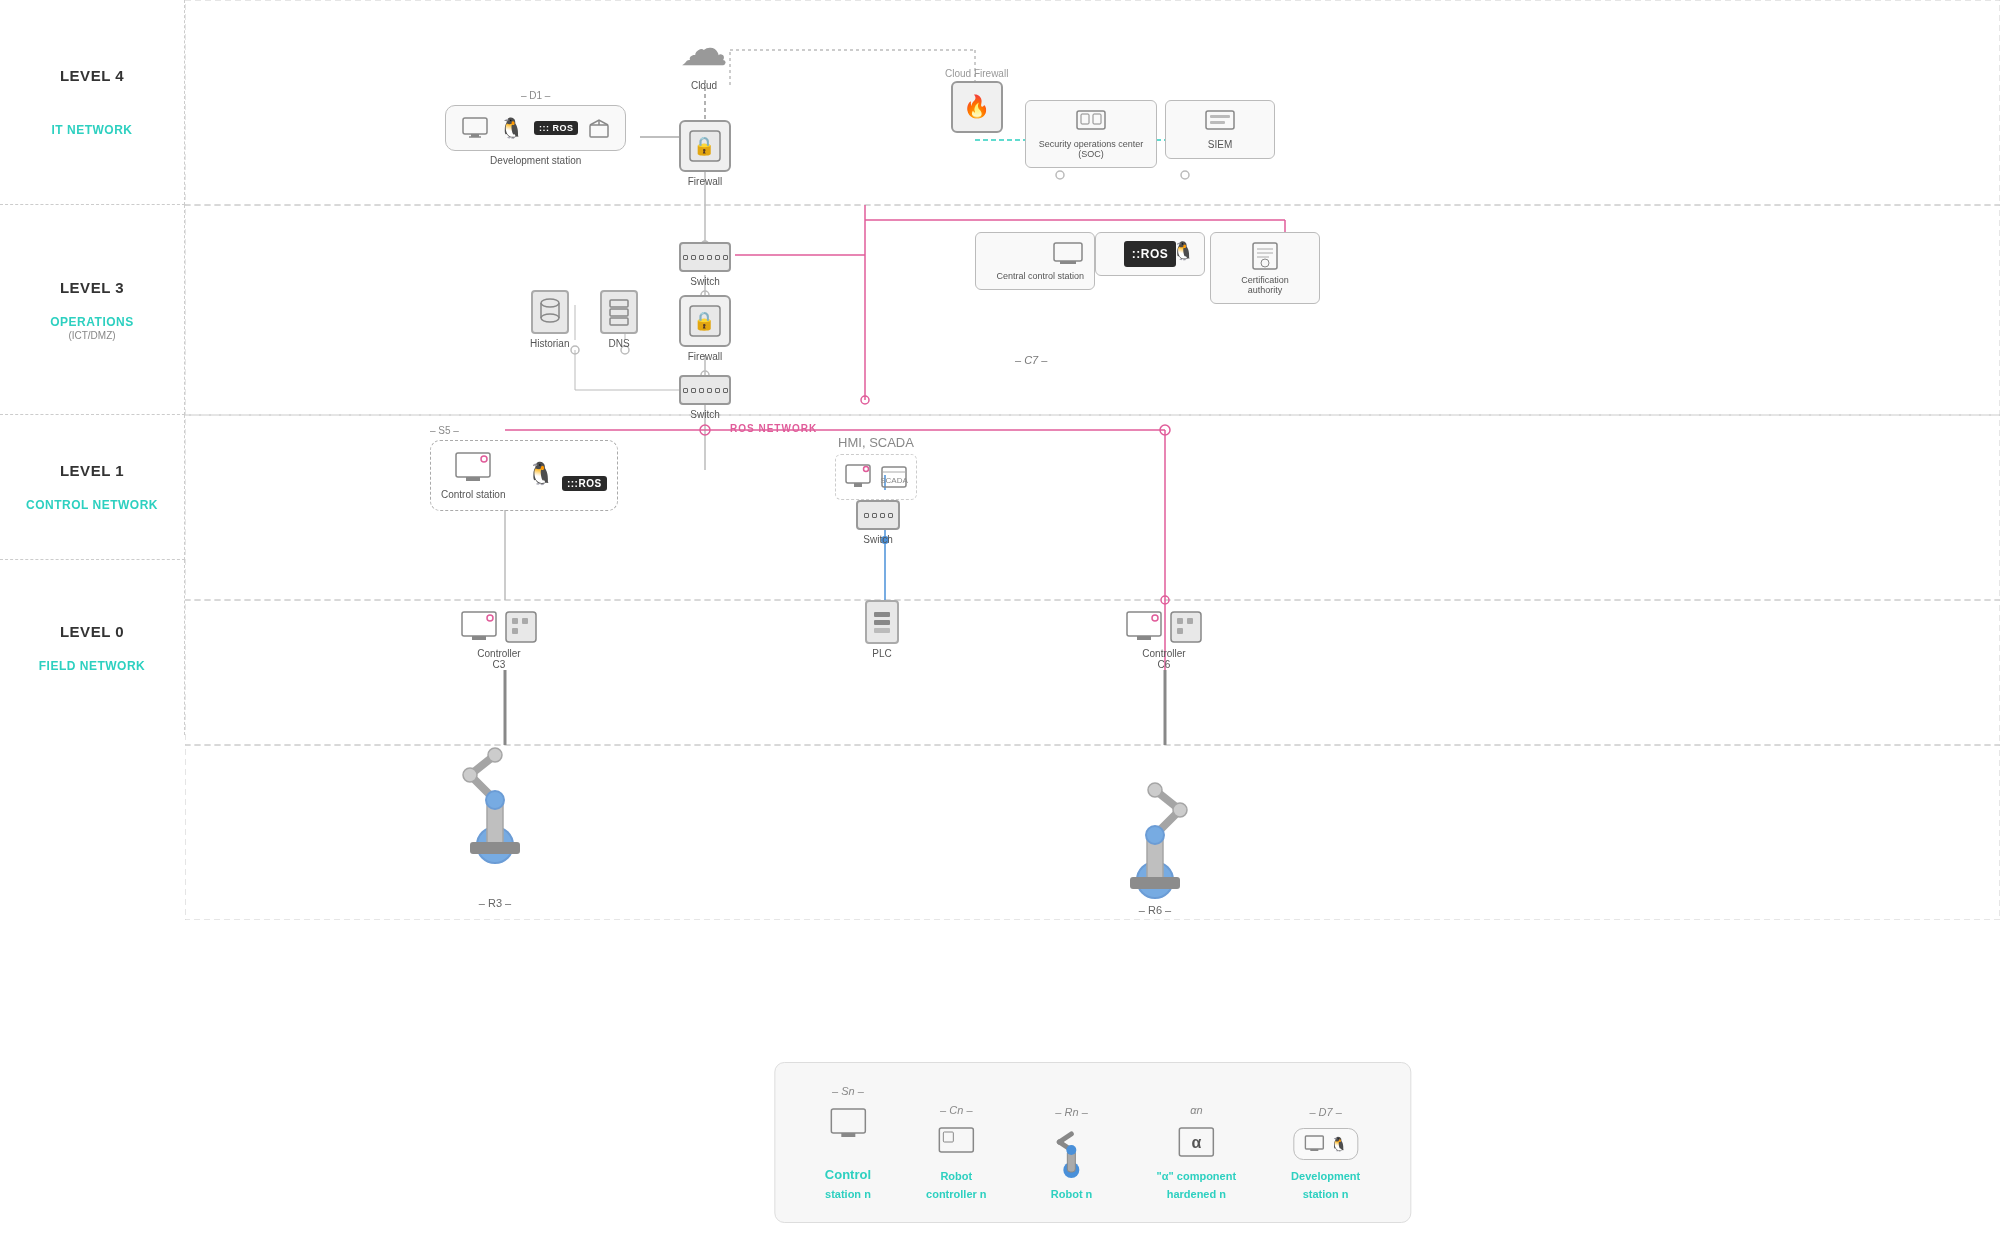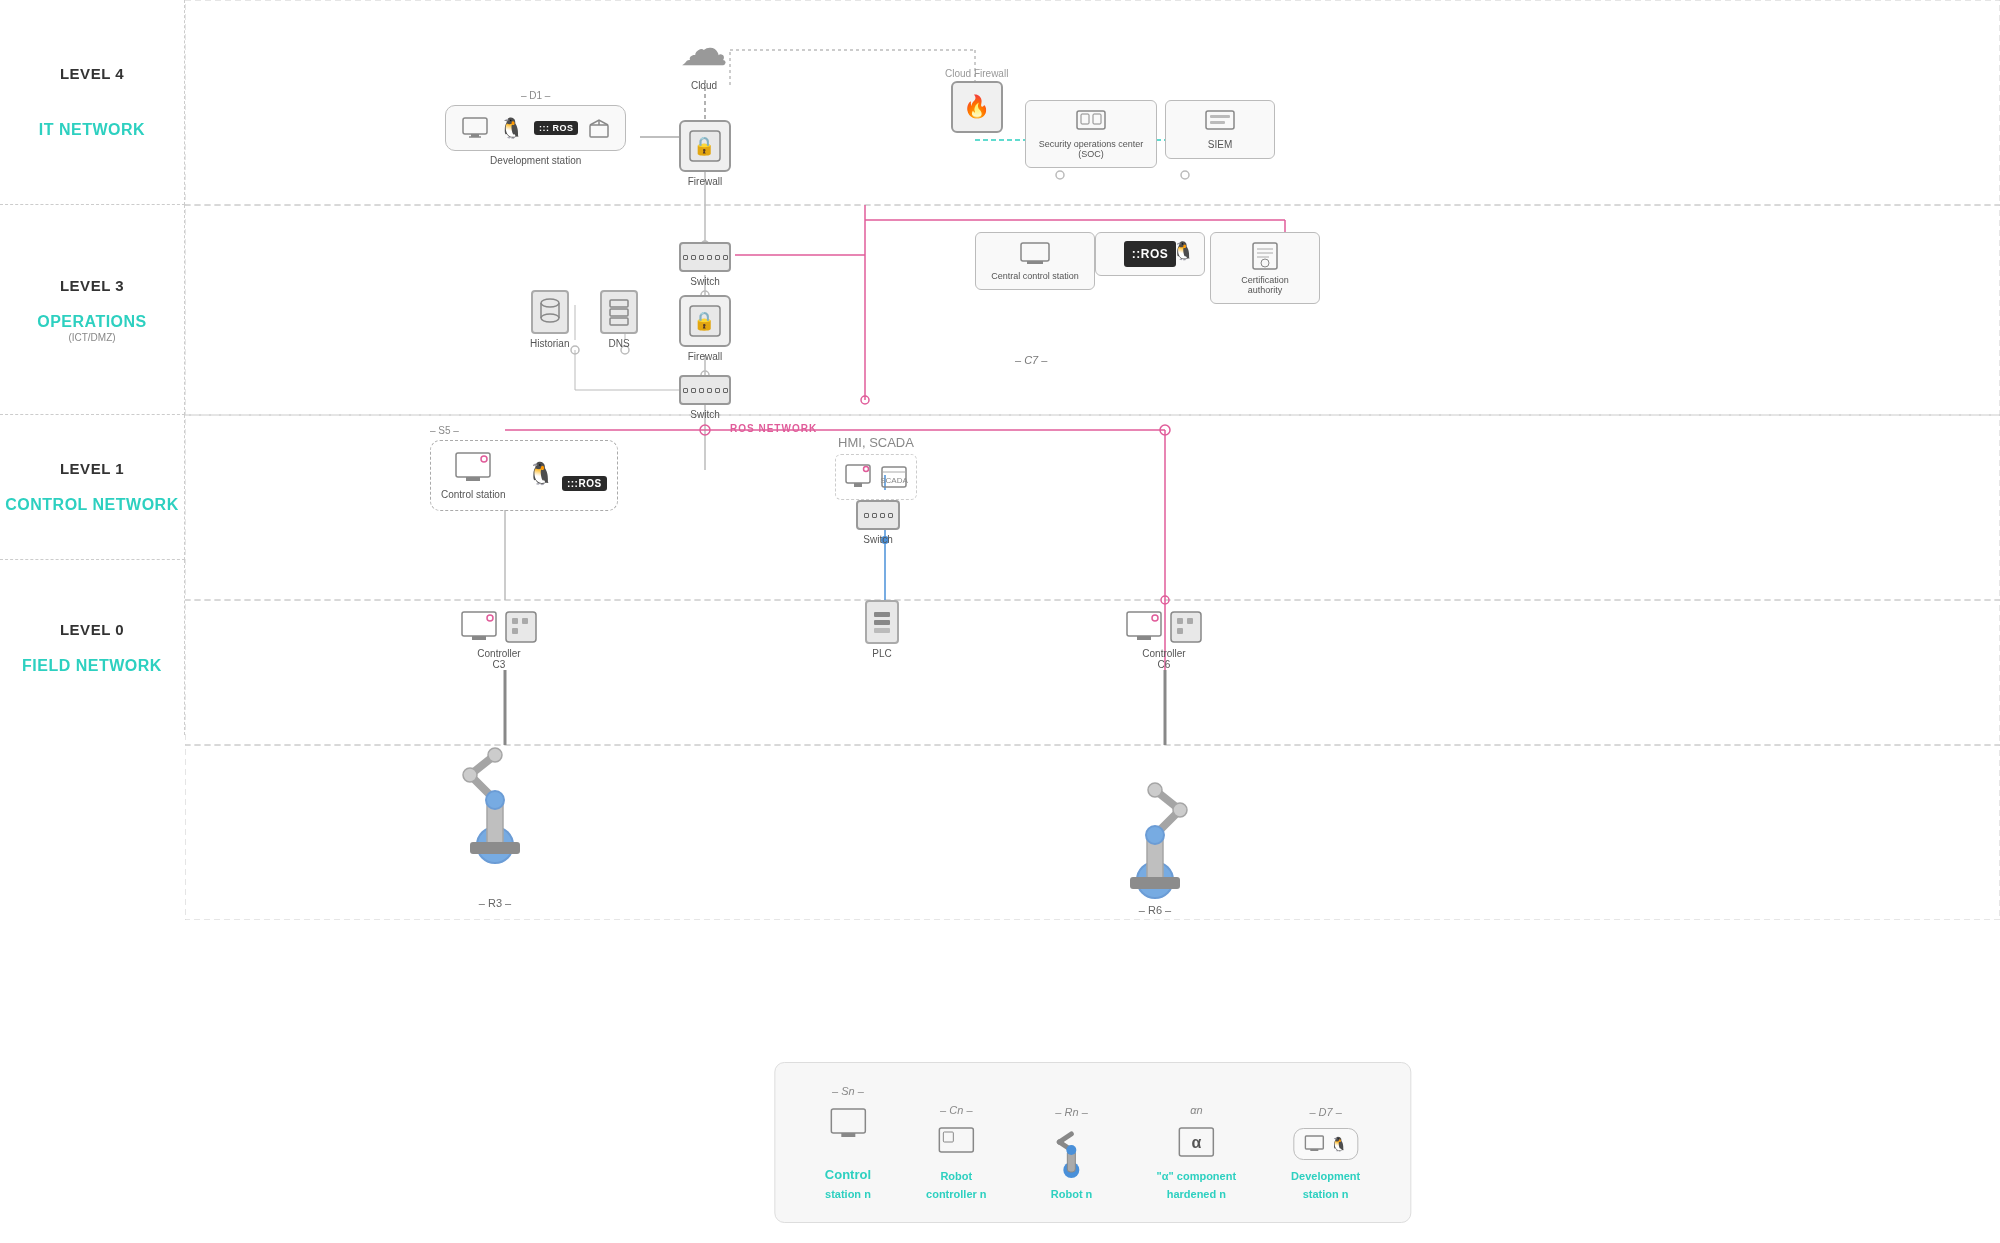--- a/index.html
+++ b/index.html
@@ -35,21 +35,21 @@
     }
 
     .level-label .level-num {
       font-weight: 800;
       font-size: 15px;
       color: #333;
       letter-spacing: 0.5px;
     }
 
     .level-label .level-name {
-      font-size: 16px;
+      font-size: 12px;
       font-weight: 700;
       color: #2dd0c0;
       text-align: right;
       margin-top: 19px;
       text-transform: uppercase;
       letter-spacing: 0.5px;
     }
 
     .level-label .level-sub {
       font-size: 10px;
@@ -423,21 +423,21 @@
         <svg width="22" height="28">
           <rect x="2" y="2" width="18" height="7" rx="1" fill="none" stroke="#888" stroke-width="1.5"></rect>
           <rect x="2" y="11" width="18" height="7" rx="1" fill="none" stroke="#888" stroke-width="1.5"></rect>
           <rect x="2" y="20" width="18" height="7" rx="1" fill="none" stroke="#888" stroke-width="1.5"></rect>
         </svg>
       </div>
       <div class="box-label">DNS</div>
     </div>
 
     <div class="component" style="left:790px;top:232px;">
-      <div class="info-box" style="min-width:120px;">
+      <div class="info-box" style="min-width:120px;align-items:flex-end;">
         <svg width="32" height="26">
           <rect x="2" y="2" width="28" height="18" rx="2" fill="none" stroke="#888" stroke-width="1.5"></rect>
           <rect x="8" y="20" width="16" height="3" fill="#888"></rect>
         </svg>
         <div class="box-label" style="font-size:9px;">Central control station</div>
       </div>
     </div>
 
     <div class="component" style="left:910px;top:232px;">
       <div class="info-box">

